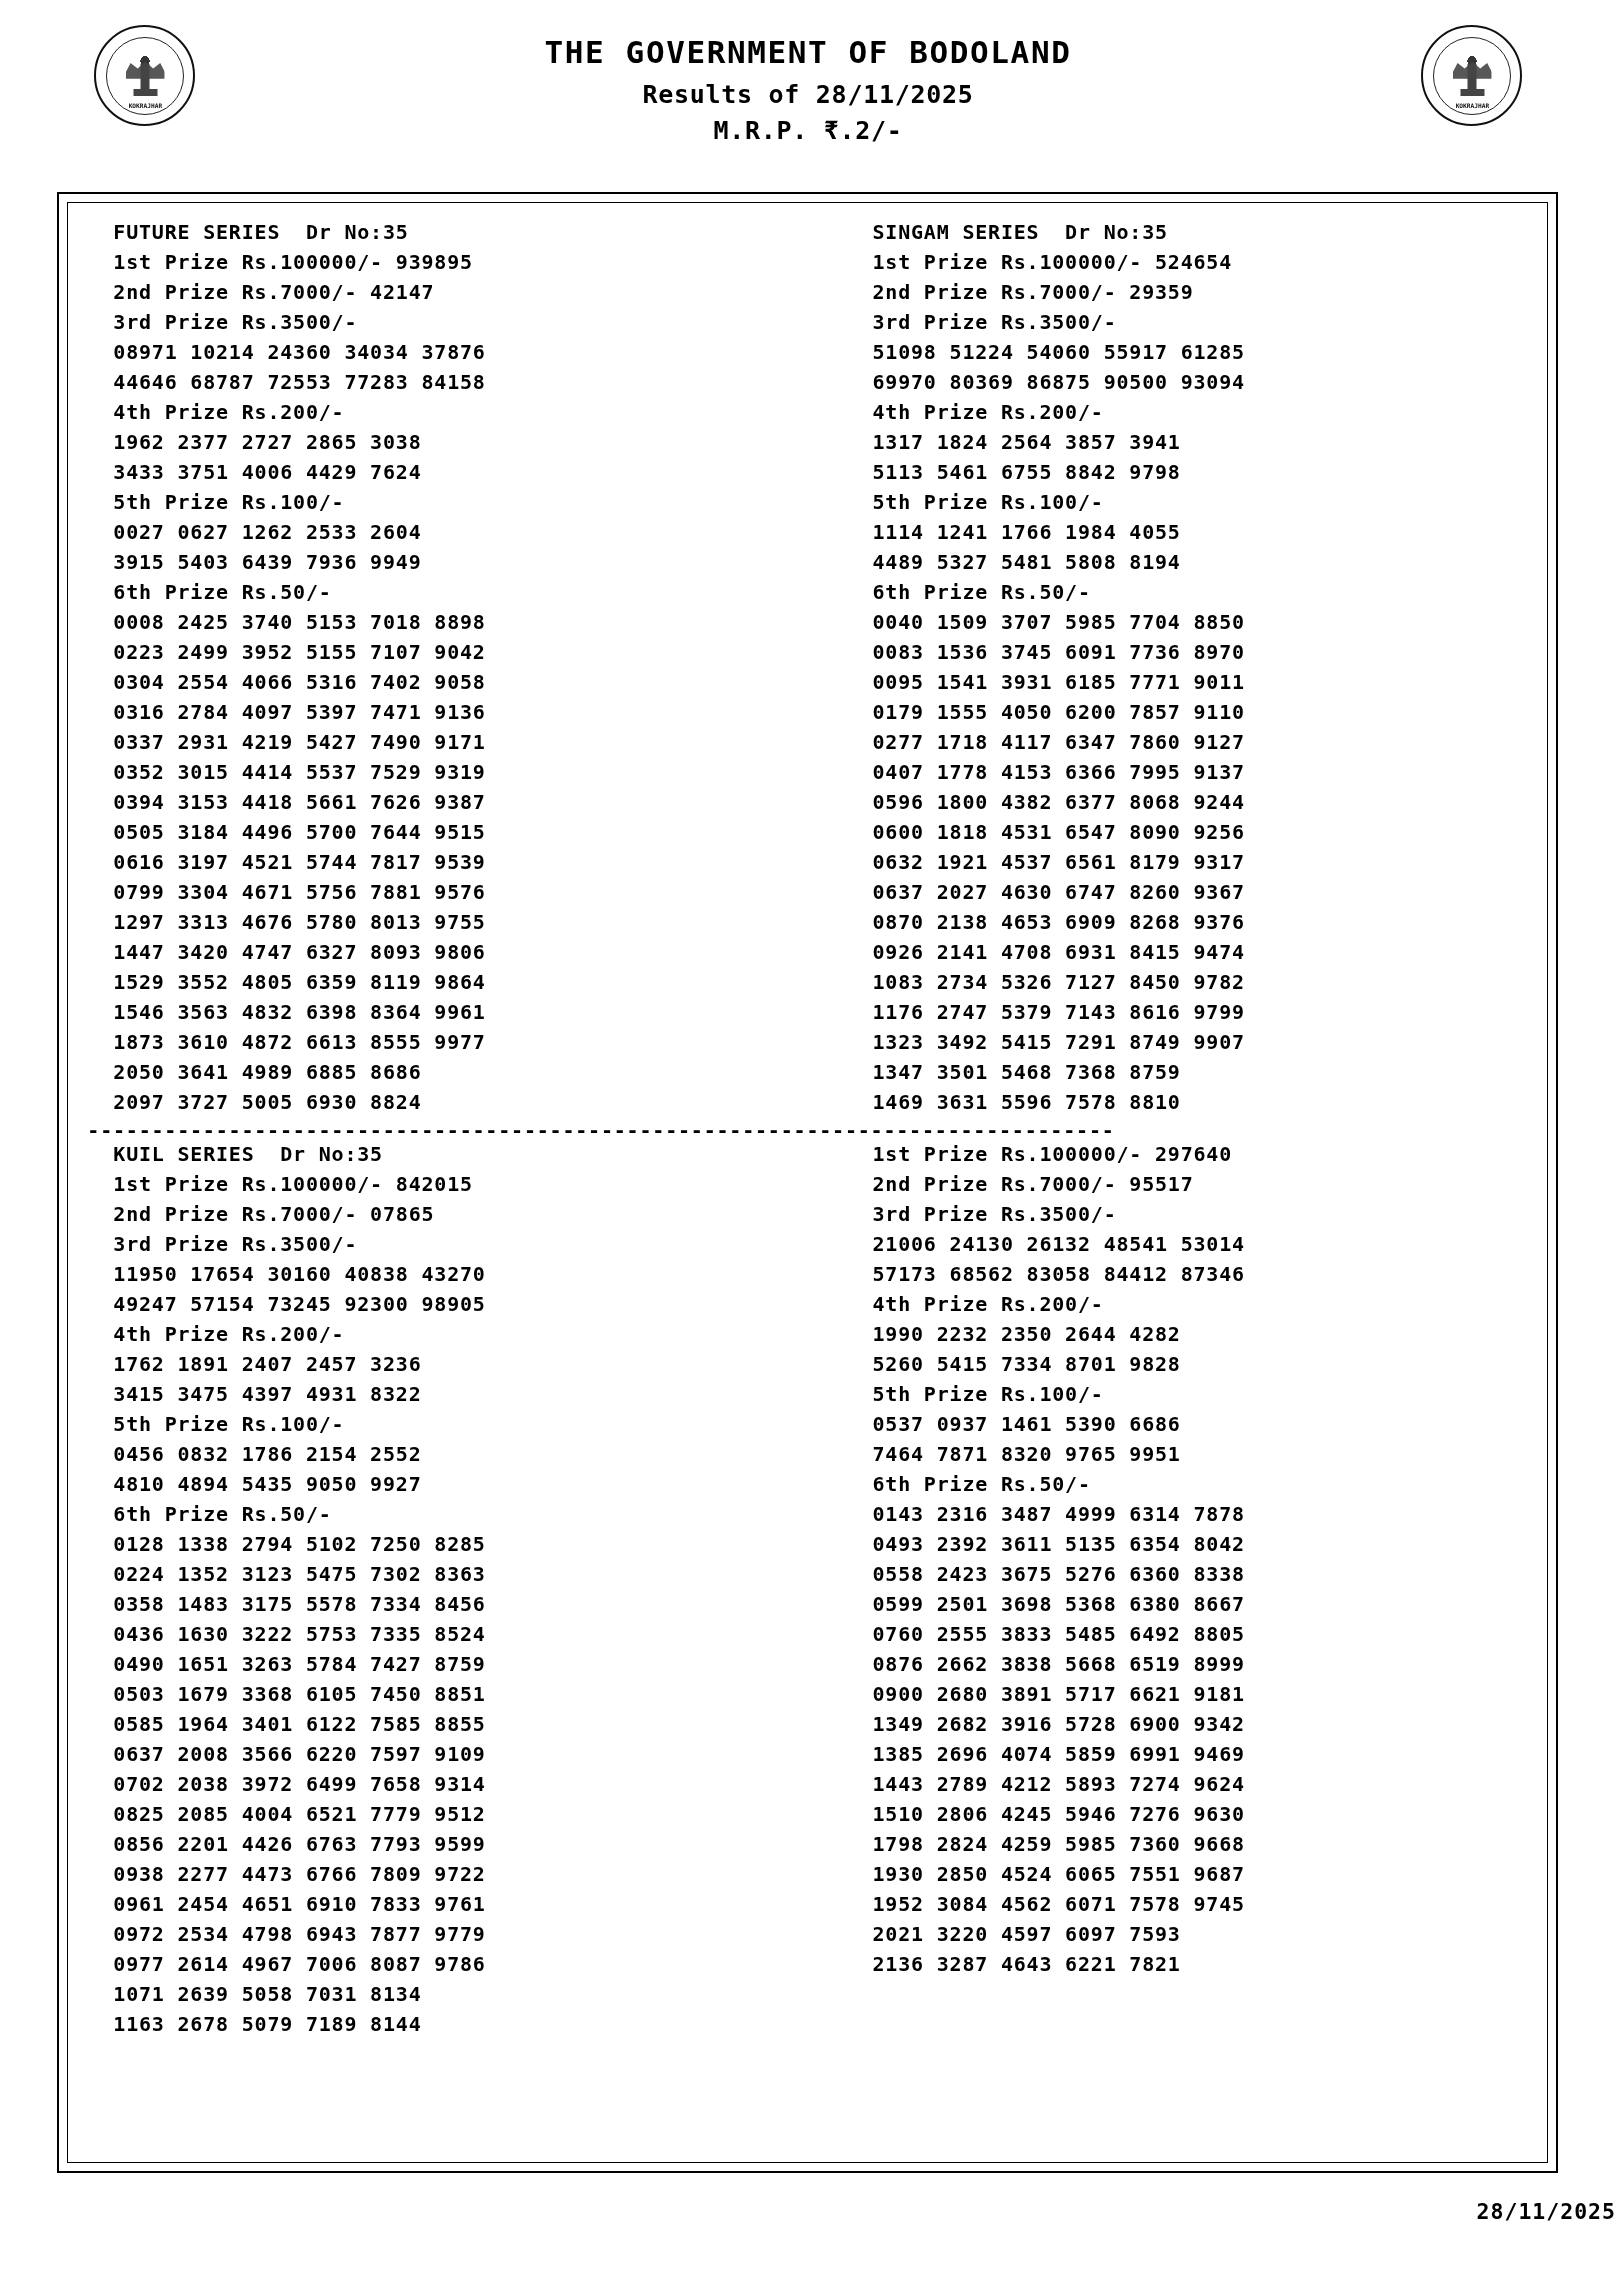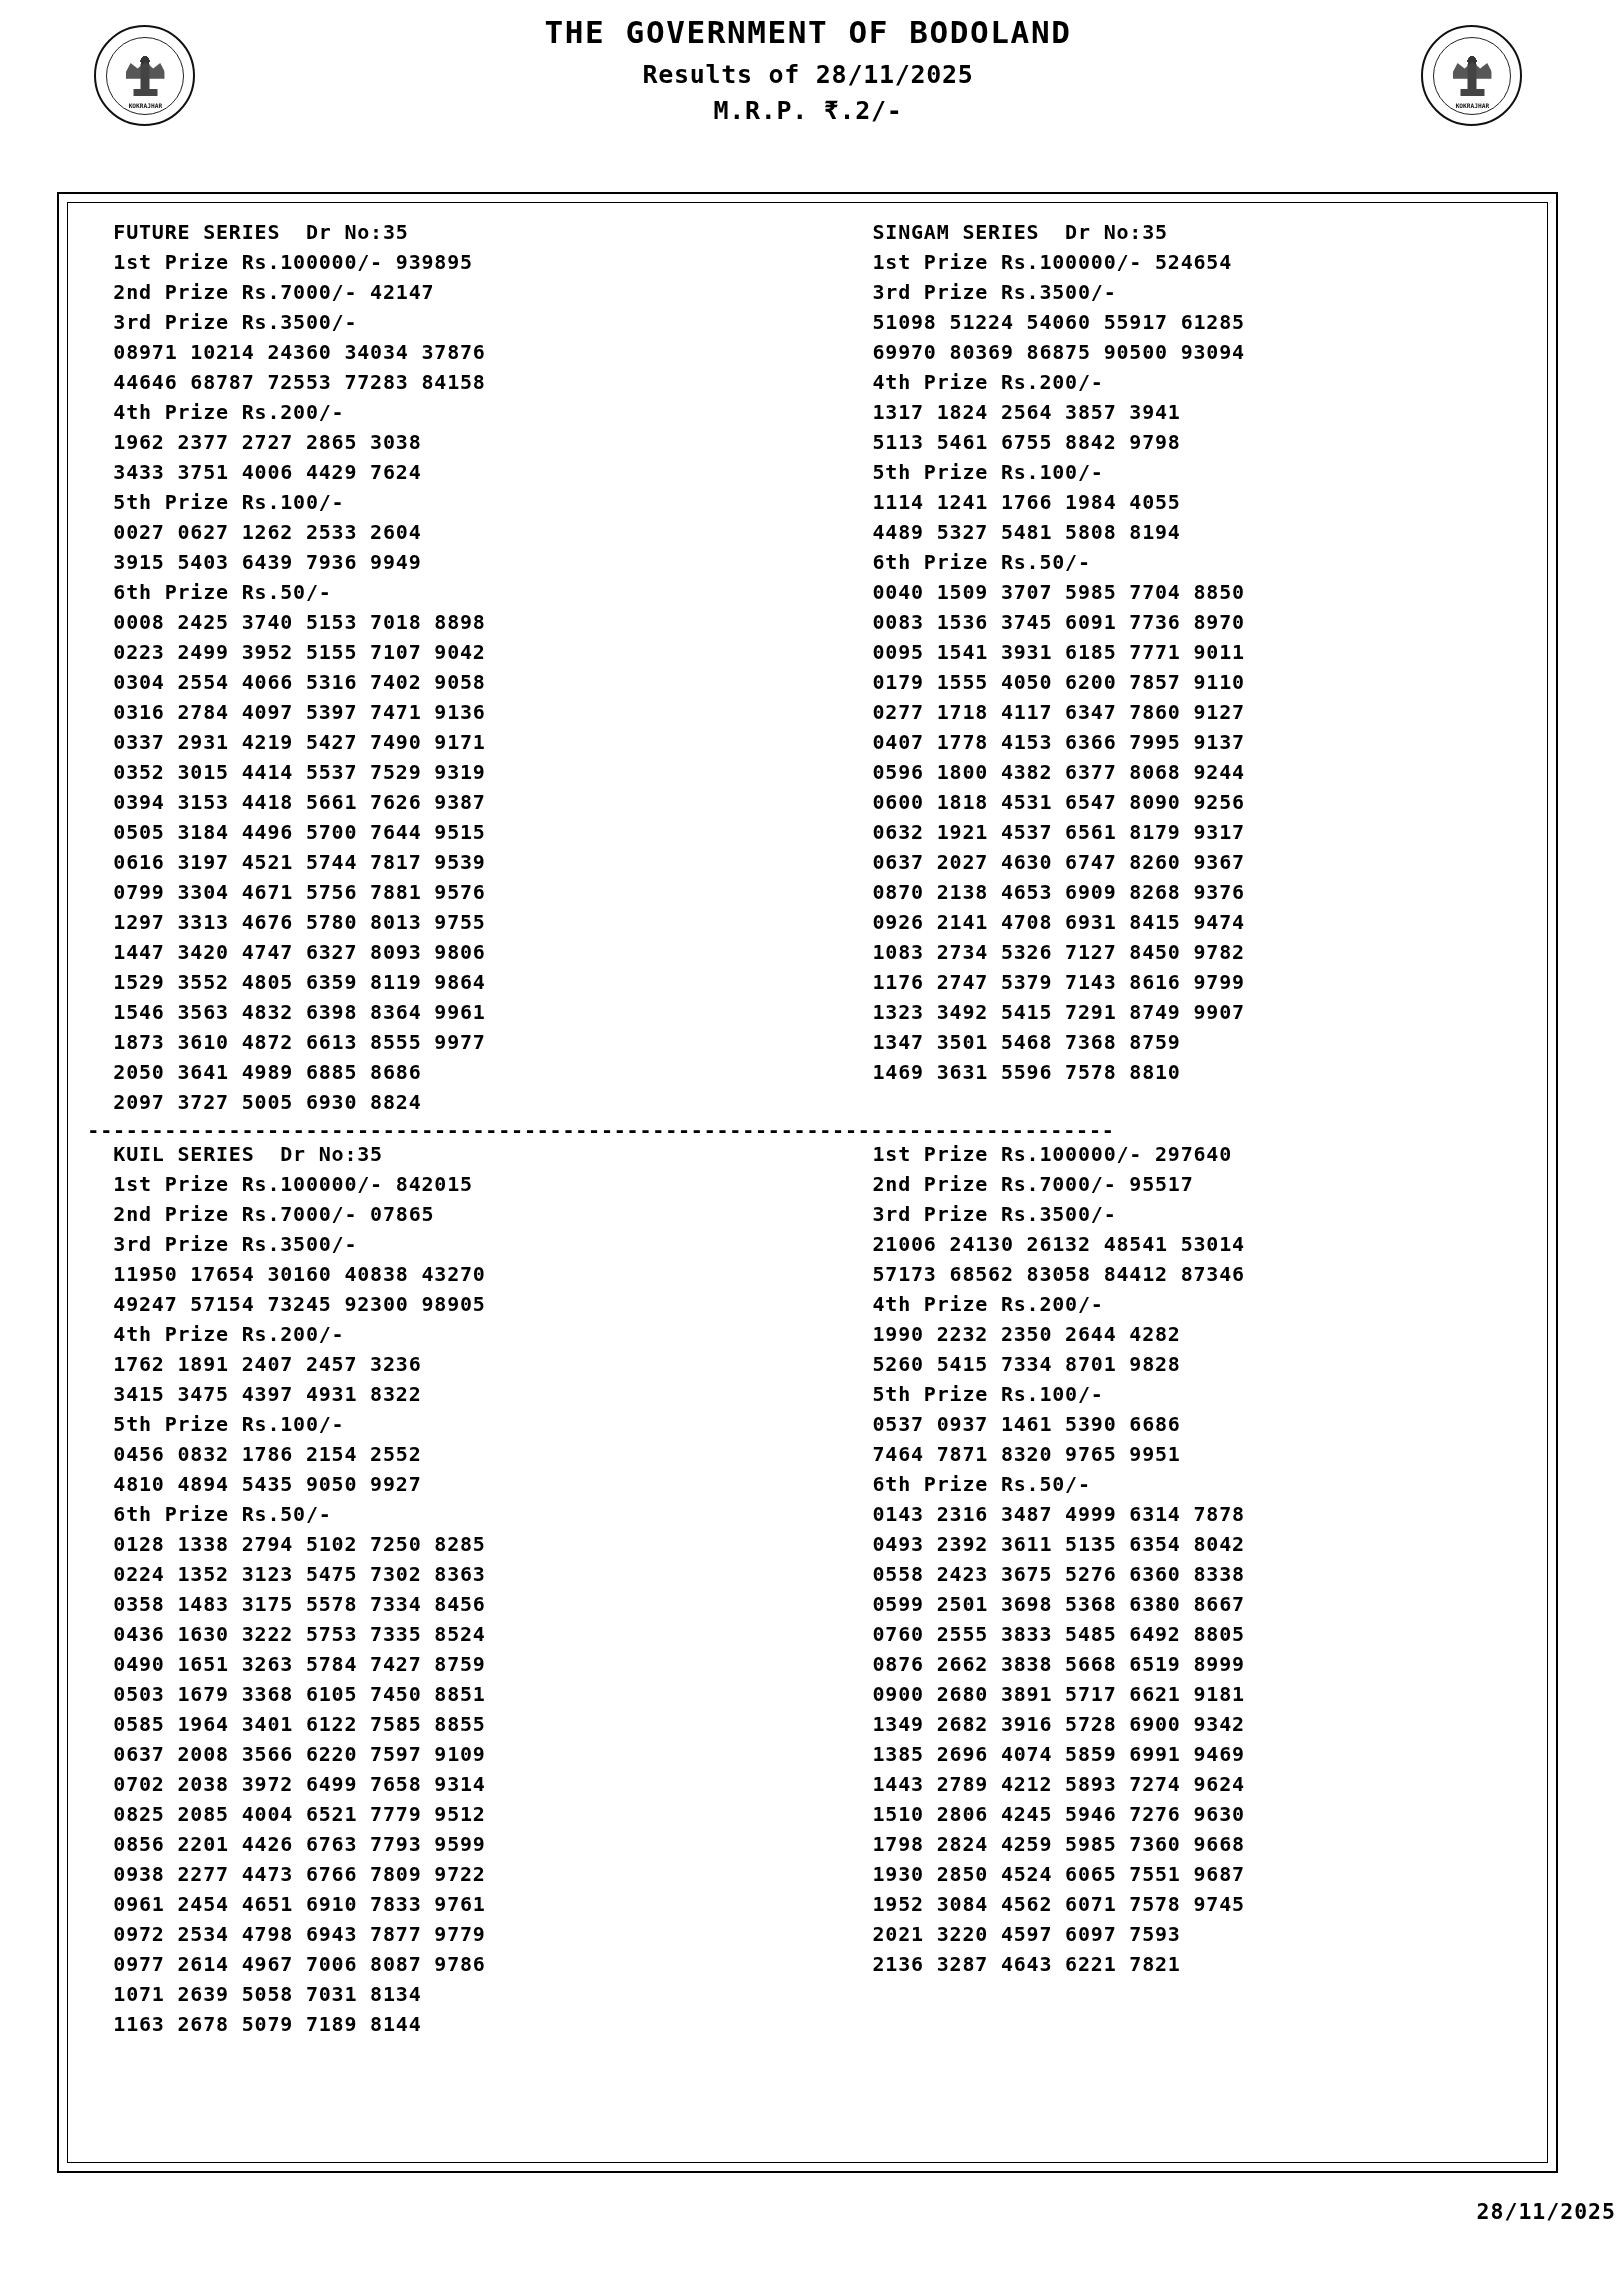--- a/index.html
+++ b/index.html
@@ -95,21 +95,21 @@
     text-align: center;
     font-size: 6.2px;
     font-weight: bold;
     color: #111;
   }
 
   .title {
     font-size: 31px;
     font-weight: bold;
     letter-spacing: 1.6px;
-    padding-top: 14px;
+    padding-top: 34px;
     font-family: "DejaVu Sans Mono", monospace;
   }
   .subtitle {
     font-size: 25px;
     font-weight: bold;
     letter-spacing: 0.7px;
     padding-top: 10.4px;
   }
   .mrp {
     font-size: 25px;
@@ -251,20 +251,21 @@
           <div class="line">1529 3552 4805 6359 8119 9864</div>
           <div class="line">1546 3563 4832 6398 8364 9961</div>
           <div class="line">1873 3610 4872 6613 8555 9977</div>
           <div class="line">2050 3641 4989 6885 8686</div>
           <div class="line">2097 3727 5005 6930 8824</div>
         </div>
 
         <div class="col right">
           <div class="series-head">SINGAM SERIES  Dr No:35</div>
           <div class="line">1st Prize Rs.100000/- 524654</div>
+          <div class="line">2nd Prize Rs.7000/- 29359</div>
           <div class="line">3rd Prize Rs.3500/-</div>
           <div class="line">51098 51224 54060 55917 61285</div>
           <div class="line">69970 80369 86875 90500 93094</div>
           <div class="line">4th Prize Rs.200/-</div>
           <div class="line">1317 1824 2564 3857 3941</div>
           <div class="line">5113 5461 6755 8842 9798</div>
           <div class="line">5th Prize Rs.100/-</div>
           <div class="line">1114 1241 1766 1984 4055</div>
           <div class="line">4489 5327 5481 5808 8194</div>
           <div class="line">6th Prize Rs.50/-</div>

